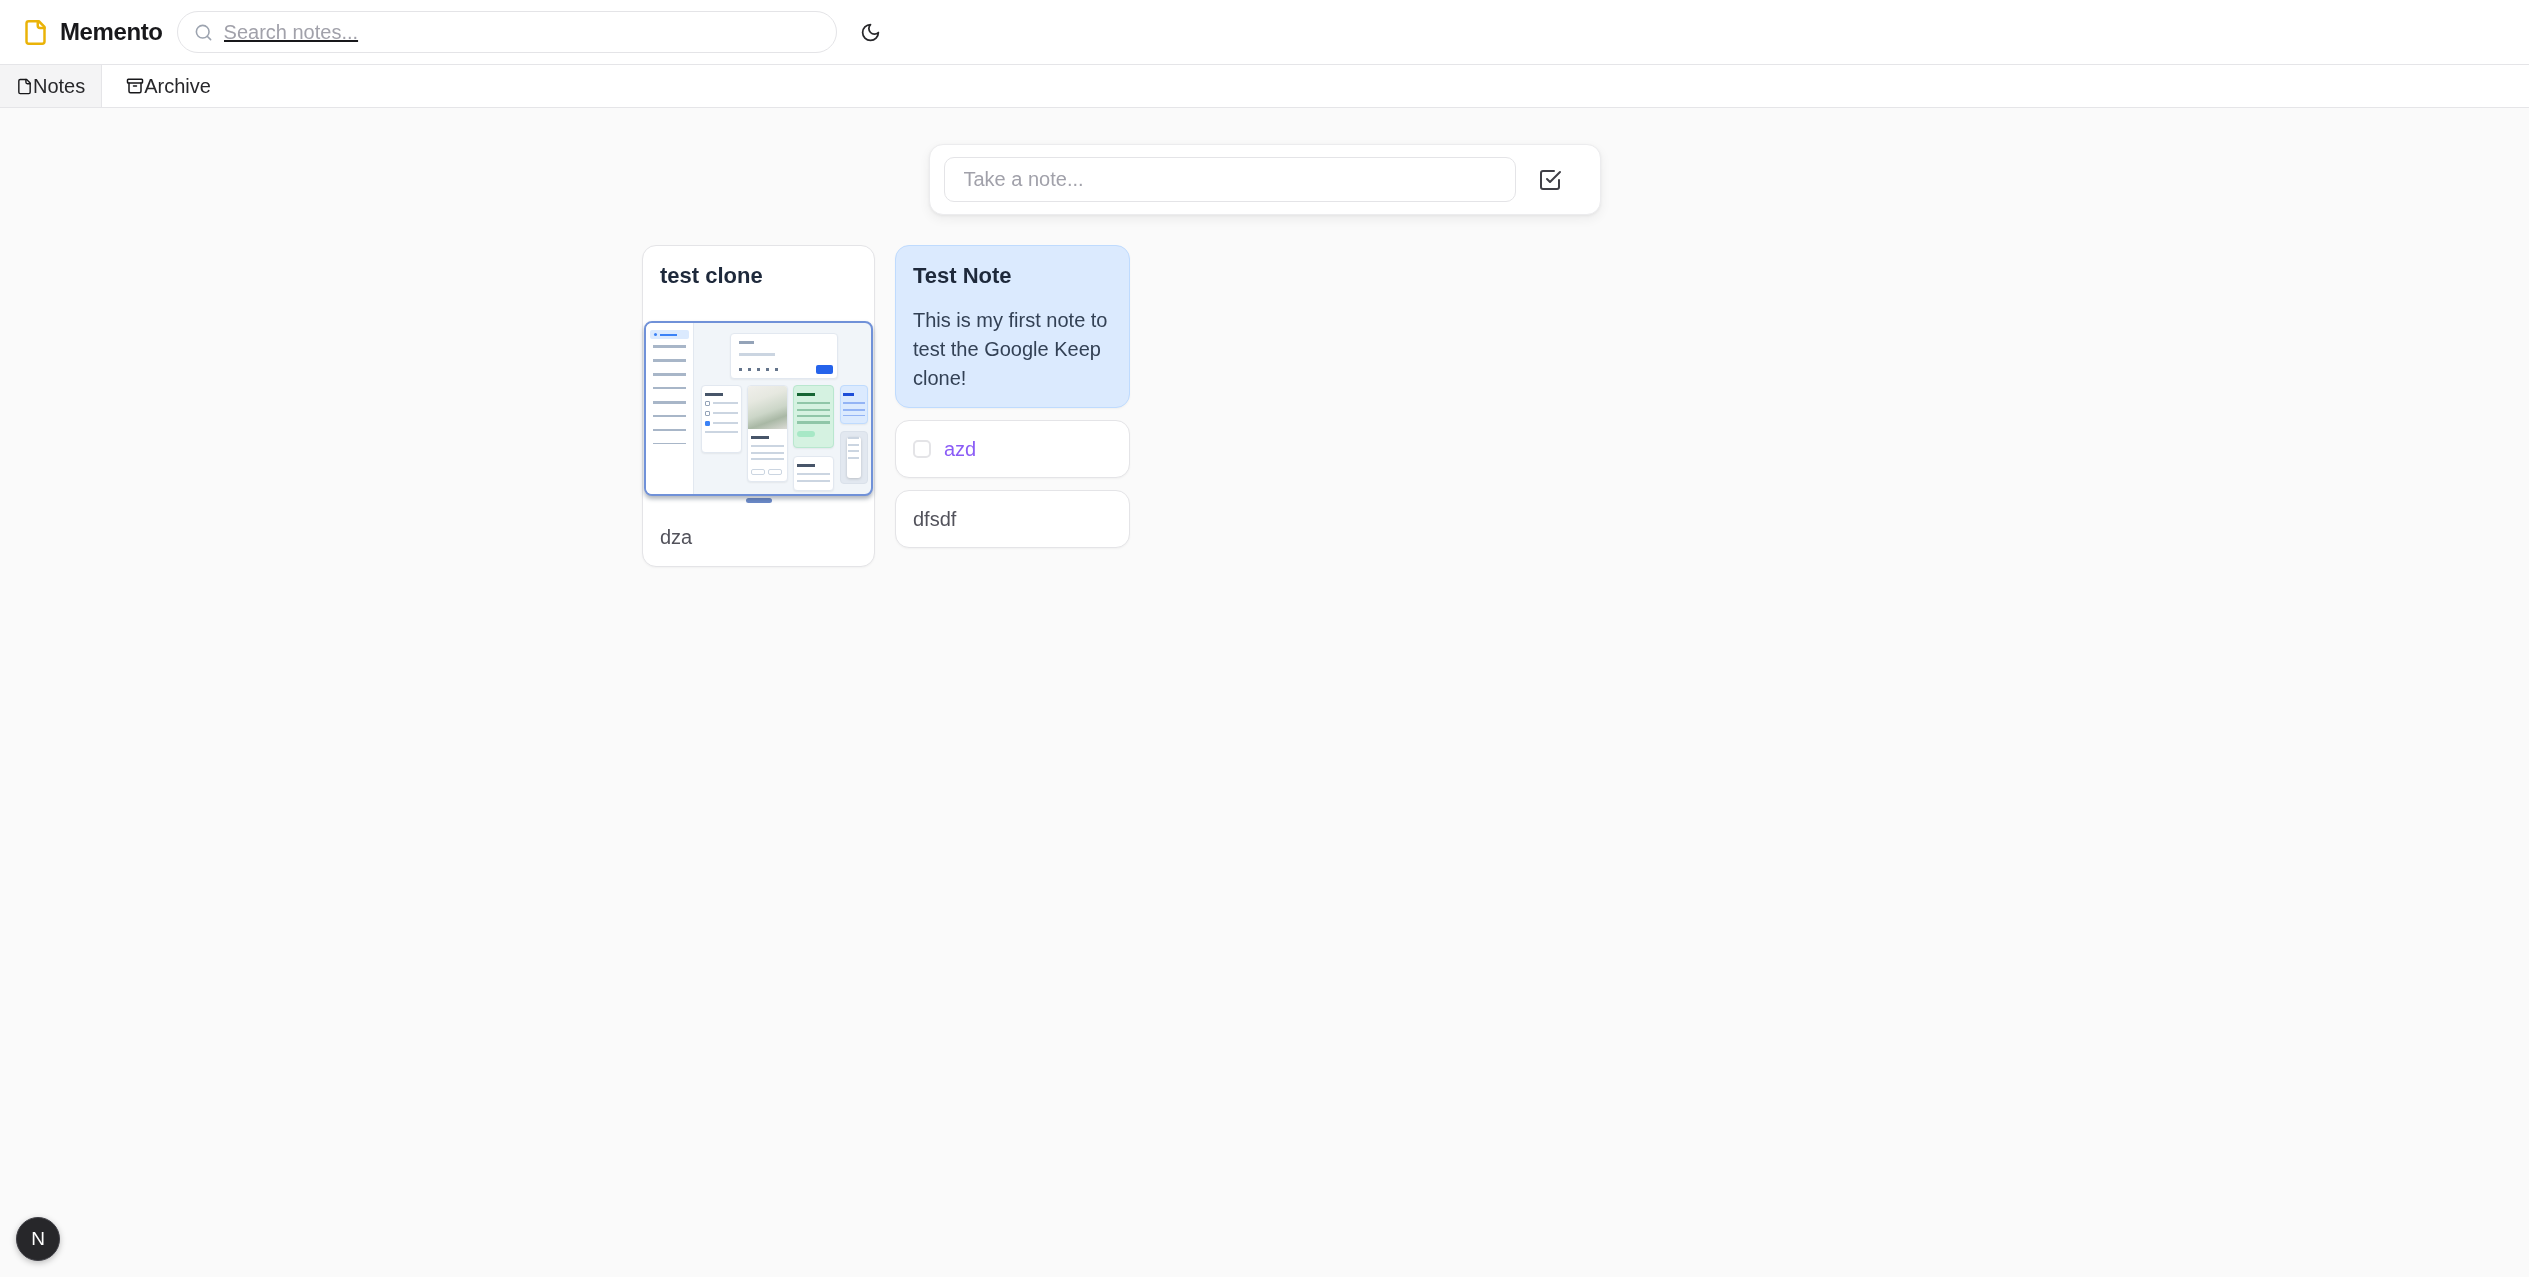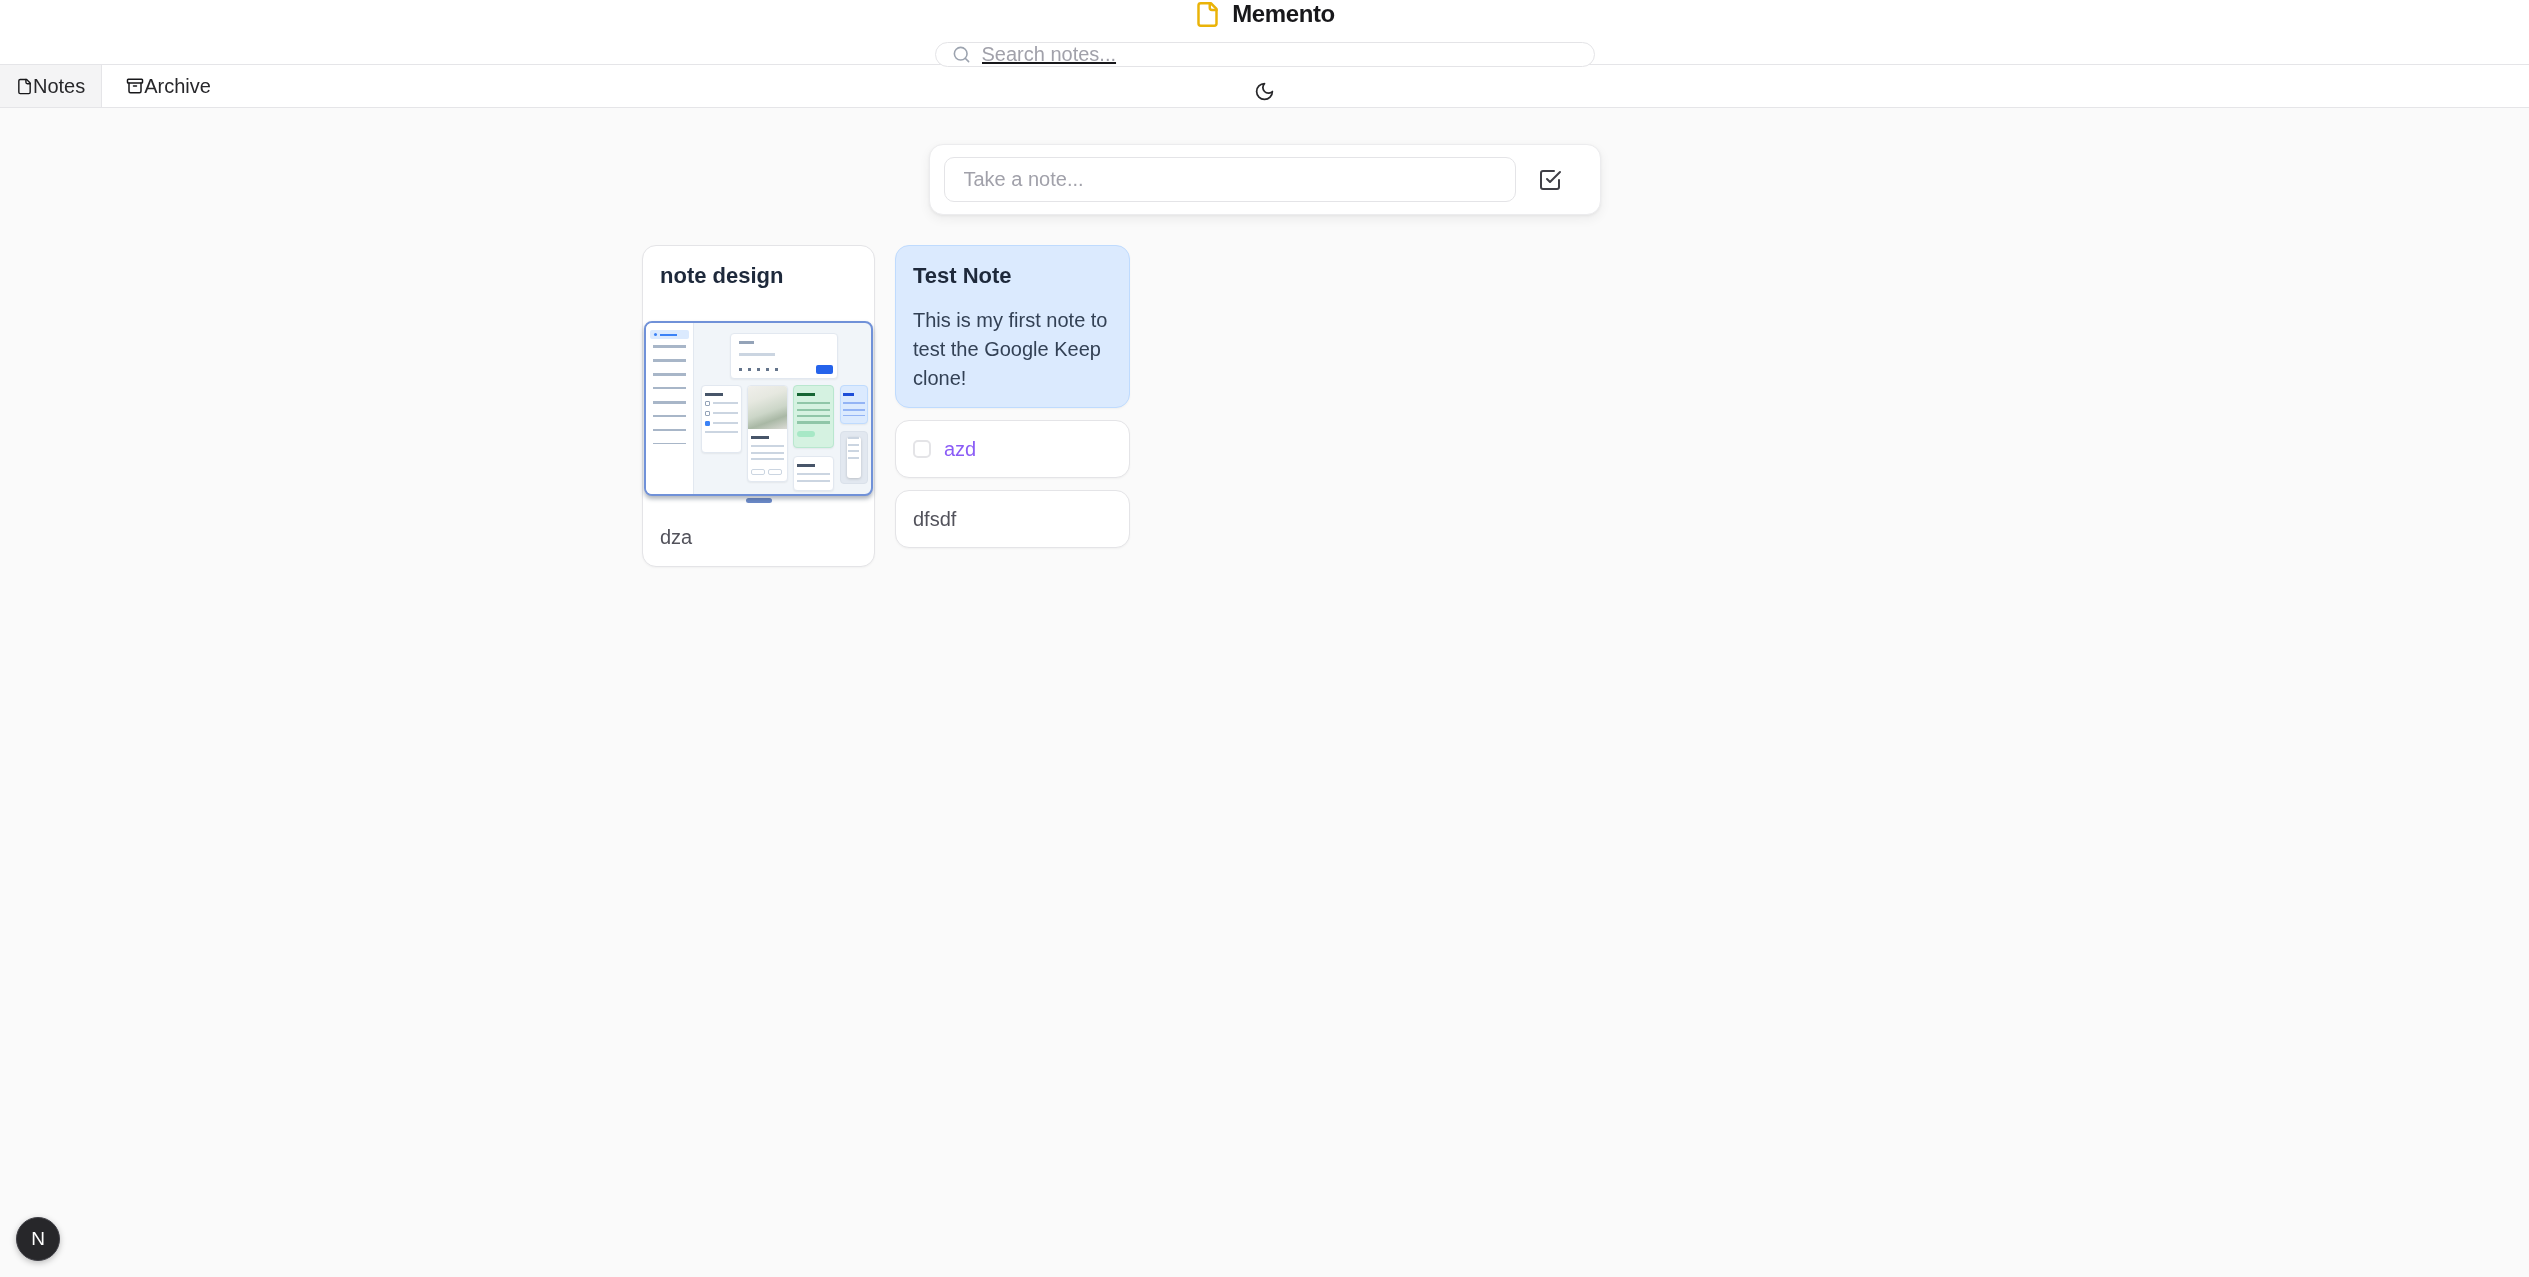--- a/index.html
+++ b/index.html
@@ -6,21 +6,21 @@
   html,body { width:2529px; height:1277px; overflow:hidden; }
   body {
     font-family:"Liberation Sans","DejaVu Sans",sans-serif;
     background:#fafafa; color:#18181b; position:relative;
   }
   svg { display:block; }
 
   
   .header {
     height:65px; background:#ffffff; border-bottom:1px solid #e5e5e8;
-    display:flex; align-items:center; padding:0 22px; gap:14px;flex-direction:column;
+    display:flex; align-items:center; padding:0 22px; gap:14px;
   }
   .brand { display:flex; align-items:center; gap:11px; }
   .brand-name { font-size:24px; font-weight:700; letter-spacing:-0.4px; color:#18181b; }
   .searchbar {
     width:660px; height:42px; border:1px solid #e4e4e7; border-radius:21px;
     background:#ffffff; display:flex; align-items:center; padding:0 16px; gap:11px;text-decoration:underline;
   }
   .searchbar input {
     flex:1; border:none; outline:none; font-size:20px; color:#18181b;
     font-family:inherit; background:transparent;
@@ -202,21 +202,21 @@
             <path d="M21 12v7a2 2 0 0 1-2 2H5a2 2 0 0 1-2-2V5a2 2 0 0 1 2-2h11"></path>
         </svg>
       </span>
     </button>
   </div>
 
   <div class="grid">
 
     <div class="col col-1">
       <div class="card card-image-note">
-        <div class="note-title">note design</div>
+        <div class="note-title">test clone</div>
         <div class="thumb">
           <div class="t-side">
             <div class="t-active">
                 <i></i>
                 <b></b>
               </div>
             <div class="t-srows"></div>
           </div>
           <div class="t-composer">
             <div class="t-toolbar"></div>

